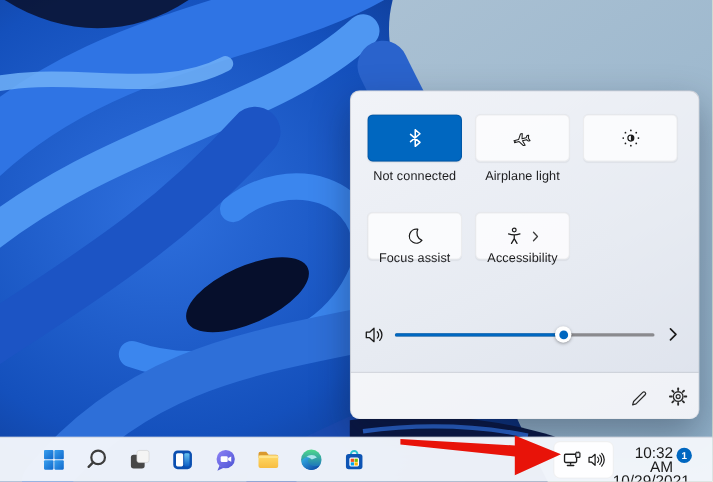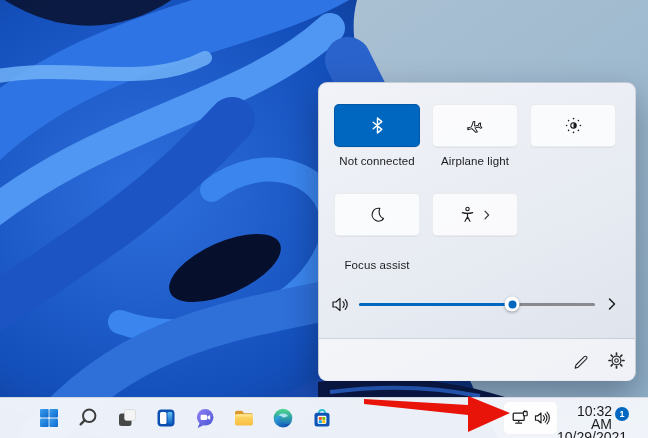--- a/index.html
+++ b/index.html
@@ -11,21 +11,21 @@
   .qs-panel{position:absolute;left:318px;top:82px;width:318px;height:299px;z-index:2;
     background:linear-gradient(155deg,#f1f3f8 0%,#e7ebf2 55%,#dde2ec 100%);
     border:1px solid rgba(70,80,95,.18);border-radius:9px;
     box-shadow:0 14px 34px rgba(10,20,40,.35);box-sizing:border-box;}
   .tile{position:absolute;width:86px;height:43px;border-radius:5px;cursor:pointer;
     background:rgba(253,253,254,.85);border:1px solid rgba(0,0,0,.06);
     box-shadow:0 .5px 1px rgba(0,0,0,.05);display:flex;align-items:center;justify-content:center;gap:4px;box-sizing:border-box;}
   .tile.active{background:#0067c0;border-color:rgba(0,40,90,.25);}
   .tile-label{position:absolute;width:86px;text-align:center;font-size:11.5px;color:#1c1c1e;letter-spacing:.1px;}
   .row1{top:21px}.row1l{top:70px;height:16px;line-height:16px;}
-  .row2{top:110px}.row2l{top:174px;height:16px;line-height:16px;}
+  .row2{top:110px}.row2l{top:144px;height:16px;line-height:16px;}
   .c0{left:15px}.c1{left:113px}.c2{left:211px}
 
   .vol-row{position:absolute;left:0;top:207px;width:100%;height:28px;}
   .vol-speaker{position:absolute;left:12px;top:5px;width:19px;height:19px;}
   .vol-slider{position:absolute;left:40px;top:0;width:236px;height:28px;cursor:pointer;}
   .vol-track{position:absolute;left:0;top:13px;width:100%;height:3px;border-radius:2px;background:#8a8a8e;}
   .vol-fill{position:absolute;left:0;top:13px;height:3px;border-radius:2px;background:#0067c0;}
   .vol-thumb{position:absolute;top:14px;width:15px;height:15px;border-radius:50%;background:#fff;
     box-shadow:0 1px 3px rgba(0,0,0,.35);transform:translate(-50%,-50%);}
   .vol-thumb::after{content:"";position:absolute;left:3.5px;top:3.5px;width:8px;height:8px;border-radius:50%;background:#0067c0;}
@@ -146,20 +146,21 @@
           <path d="M3.3 6.6 c3.4 1.1 7 1.1 10.4 0 M8.5 7.6 v3.3 M8.5 10.9 l-2.5 4.4 M8.5 10.9 l2.5 4.4" stroke="#1b1b1b" stroke-width="1.15" fill="none" stroke-linecap="round" stroke-linejoin="round"></path>
         </svg>
       </span>
       <span class="icon" style="margin-left:3px">
         <svg width="8" height="10" viewBox="0 0 8 10">
             <path d="M2 1.2 l3.6 3.8 -3.6 3.8" stroke="#3c3c3c" stroke-width="1.2" fill="none" stroke-linecap="round" stroke-linejoin="round"></path>
           </svg>
       </span>
     </div>
     <div class="tile-label row2l c0">Focus assist</div>
+    <div class="tile-label row2l c1">Accessibility</div>
 
     <div class="vol-row">
       <span class="vol-speaker icon">
         <svg width="19" height="19" viewBox="0 0 19 19">
           <path d="M2 7 h3 l4 -3.6 v12.2 L5 12 H2 z" stroke="#1b1b1b" stroke-width="1.2" fill="none" stroke-linejoin="round"></path>
           <path d="M12 6.6 a4 4 0 0 1 0 5.8 M14.2 4.6 a7 7 0 0 1 0 9.8" stroke="#1b1b1b" stroke-width="1.2" fill="none" stroke-linecap="round"></path>
         </svg>
       </span>
       <div class="vol-slider">
         <div class="vol-track"></div>

